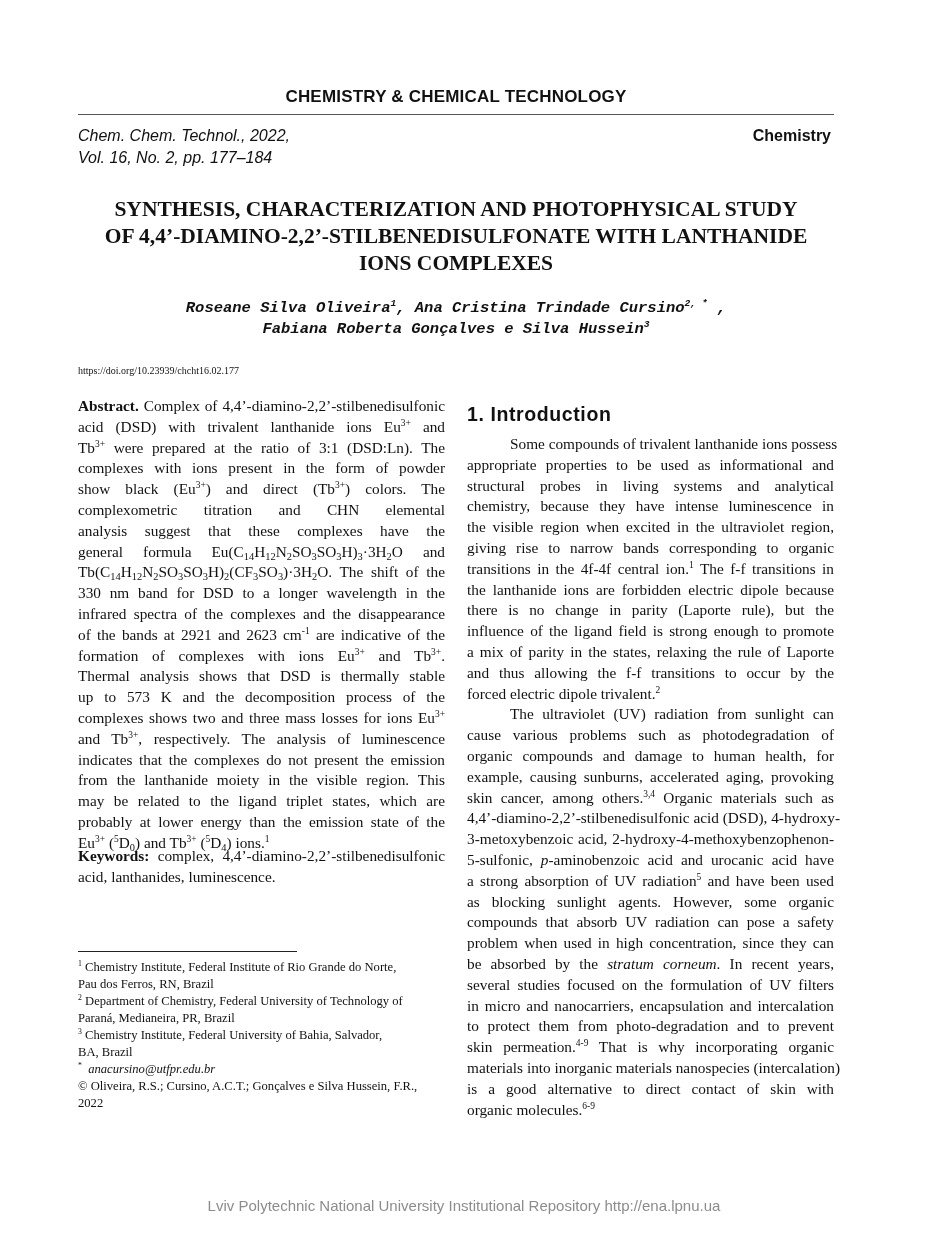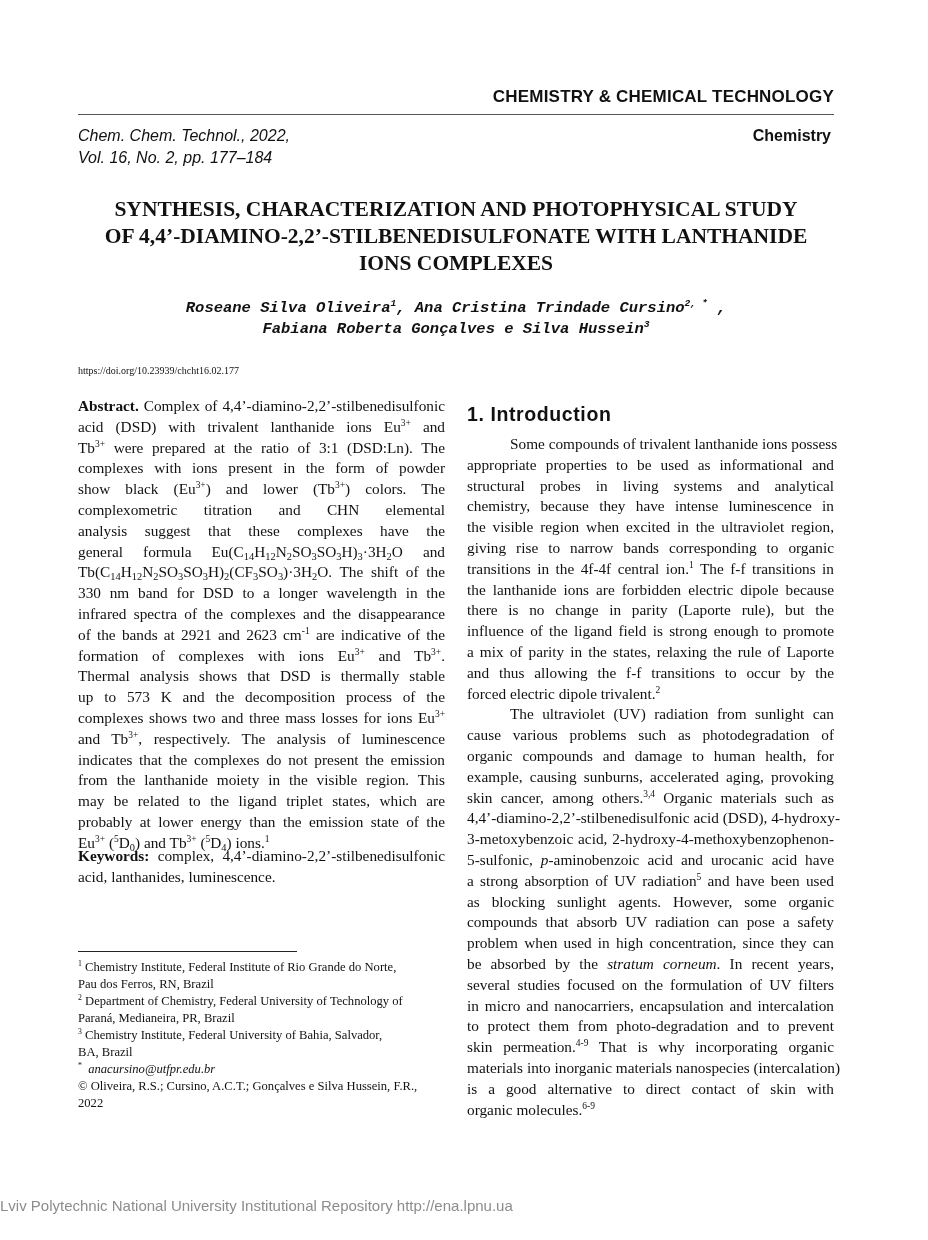--- a/index.html
+++ b/index.html
@@ -1,18 +1,18 @@
 <!DOCTYPE html>
 <html><head>
 <meta charset="utf-8">
 <style>
   html, body { margin: 0; padding: 0; background: #ffffff; }
   body { width: 928px; height: 1240px; position: relative; overflow: hidden; color: #111; }
   .page { position: absolute; left: 0; top: 0; width: 928px; height: 1240px; }
-  .journal-title { position: absolute; left: 78px; width: 756px; top: 87px; text-align: right;
+  .journal-title { position: absolute; left: 78px; width: 756px; top: 87px; text-align: center;
     font-family: "Liberation Sans", sans-serif; font-weight: bold; font-size: 17px; letter-spacing: 0.2px; }
   .rule { position: absolute; left: 78px; width: 756px; top: 114px; height: 0; border-top: 1.3px solid #555; }
   .cite { position: absolute; left: 78px; top: 125px; font-family: "Liberation Sans", sans-serif; font-style: italic; font-size: 16px; line-height: 21.5px; color: #111; }
   .section-tag { position: absolute; right: 97px; top: 125px; font-family: "Liberation Sans", sans-serif; font-weight: bold; font-size: 16px; line-height: 21.5px; }
   .paper-title { position: absolute; left: 78px; width: 756px; top: 184px; text-align: center;
     font-family: "Liberation Serif", serif; font-weight: bold; font-size: 21.5px; line-height: 27px; margin-top: 12px; }
   .authors { position: absolute; left: 78px; width: 756px; top: 298px; text-align: center;
     font-family: Liberation Mono, monospace; font-weight: bold; font-style: italic; font-size: 15.5px; line-height: 21px; }
   .doi { position: absolute; left: 78px; top: 365px; font-family: "Liberation Serif", serif; font-size: 10px; }
   .col { position: absolute; font-family: "Liberation Serif", serif; font-size: 15.3px; line-height: 20.8px; }
@@ -23,21 +23,21 @@
   .ln.indent { padding-left: 43px; }
   sup { font-size: 0.62em; vertical-align: 0.65em; line-height: 0; }
   sub { font-size: 0.68em; vertical-align: -0.25em; line-height: 0; }
   .b { font-weight: bold; margin-top: 48px; }
   .i { font-style: italic; }
   .intro-heading { font-family: "Liberation Sans", sans-serif; font-weight: bold; font-size: 19.5px; letter-spacing: 0.6px; height: 33px; line-height: 26px; display: block; }
   .keywords { position: absolute; left: 78px; width: 367px; top: 846px; font-family: "Liberation Serif", serif; font-size: 15.3px; line-height: 20.8px; }
   .fn-rule { position: absolute; left: 78px; top: 951px; width: 219px; border-top: 1px solid #222; }
   .footnotes { position: absolute; left: 78px; width: 367px; top: 959px; font-family: "Liberation Serif", serif; font-size: 12.6px; line-height: 17px; }
   .footnotes .ln { text-align: left; text-align-last: left; height: 17px; }
-  .repo { position: absolute; left: 0; width: 928px; top: 1197px; text-align: left; font-family: "Liberation Sans", sans-serif; font-size: 15px; color: #8c8c8c; }
+  .repo { position: absolute; left: 0; width: 928px; top: 1197px; text-align: center; font-family: "Liberation Sans", sans-serif; font-size: 15px; color: #8c8c8c; }
 </style>
 </head>
 <body>
 
 <div class="page">
 
   <div class="journal-title">CHEMISTRY &amp; CHEMICAL TECHNOLOGY</div>
   <div class="rule"></div>
   <div class="cite">
     <div>Chem. Chem. Technol., 2022,</div>
@@ -56,21 +56,21 @@
     <div><span>Fabiana Roberta Gonçalves e Silva Hussein</span><sup>3</sup></div>
   </div>
 
   <div class="doi">https://doi.org/10.23939/chcht16.02.177</div>
 
   <div class="col col-left">
     <span class="ln"><span class="b">Abstract.</span><span> Complex of 4,4’-diamino-2,2’-stilbenedisulfonic</span></span>
     <span class="ln"><span>acid (DSD) with trivalent lanthanide ions Eu</span><sup>3+</sup><span> and</span></span>
     <span class="ln"><span>Tb</span><sup>3+</sup><span> were prepared at the ratio of 3:1 (DSD:Ln). The</span></span>
     <span class="ln">complexes with ions present in the form of powder</span>
-    <span class="ln"><span>show black (Eu</span><sup>3+</sup><span>) and lower (Tb</span><sup>3+</sup><span>) colors. The</span></span>
+    <span class="ln"><span>show black (Eu</span><sup>3+</sup><span>) and direct (Tb</span><sup>3+</sup><span>) colors. The</span></span>
     <span class="ln">complexometric titration and CHN elemental</span>
     <span class="ln">analysis suggest that these complexes have the</span>
     <span class="ln"><span>general formula Eu(C</span><sub>14</sub><span>H</span><sub>12</sub><span>N</span><sub>2</sub><span>SO</span><sub>3</sub><span>SO</span><sub>3</sub><span>H)</span><sub>3</sub><span>·3H</span><sub>2</sub><span>O and</span></span>
     <span class="ln"><span>Tb(C</span><sub>14</sub><span>H</span><sub>12</sub><span>N</span><sub>2</sub><span>SO</span><sub>3</sub><span>SO</span><sub>3</sub><span>H)</span><sub>2</sub><span>(CF</span><sub>3</sub><span>SO</span><sub>3</sub><span>)·3H</span><sub>2</sub><span>O. The shift of the</span></span>
     <span class="ln">330 nm band for DSD to a longer wavelength in the</span>
     <span class="ln">infrared spectra of the complexes and the disappearance</span>
     <span class="ln"><span>of the bands at 2921 and 2623 cm</span><sup>-1</sup><span> are indicative of the</span></span>
     <span class="ln"><span>formation of complexes with ions Eu</span><sup>3+</sup><span> and Tb</span><sup>3+</sup><span>.</span></span>
     <span class="ln">Thermal analysis shows that DSD is thermally stable</span>
     <span class="ln">up to 573 K and the decomposition process of the</span>

